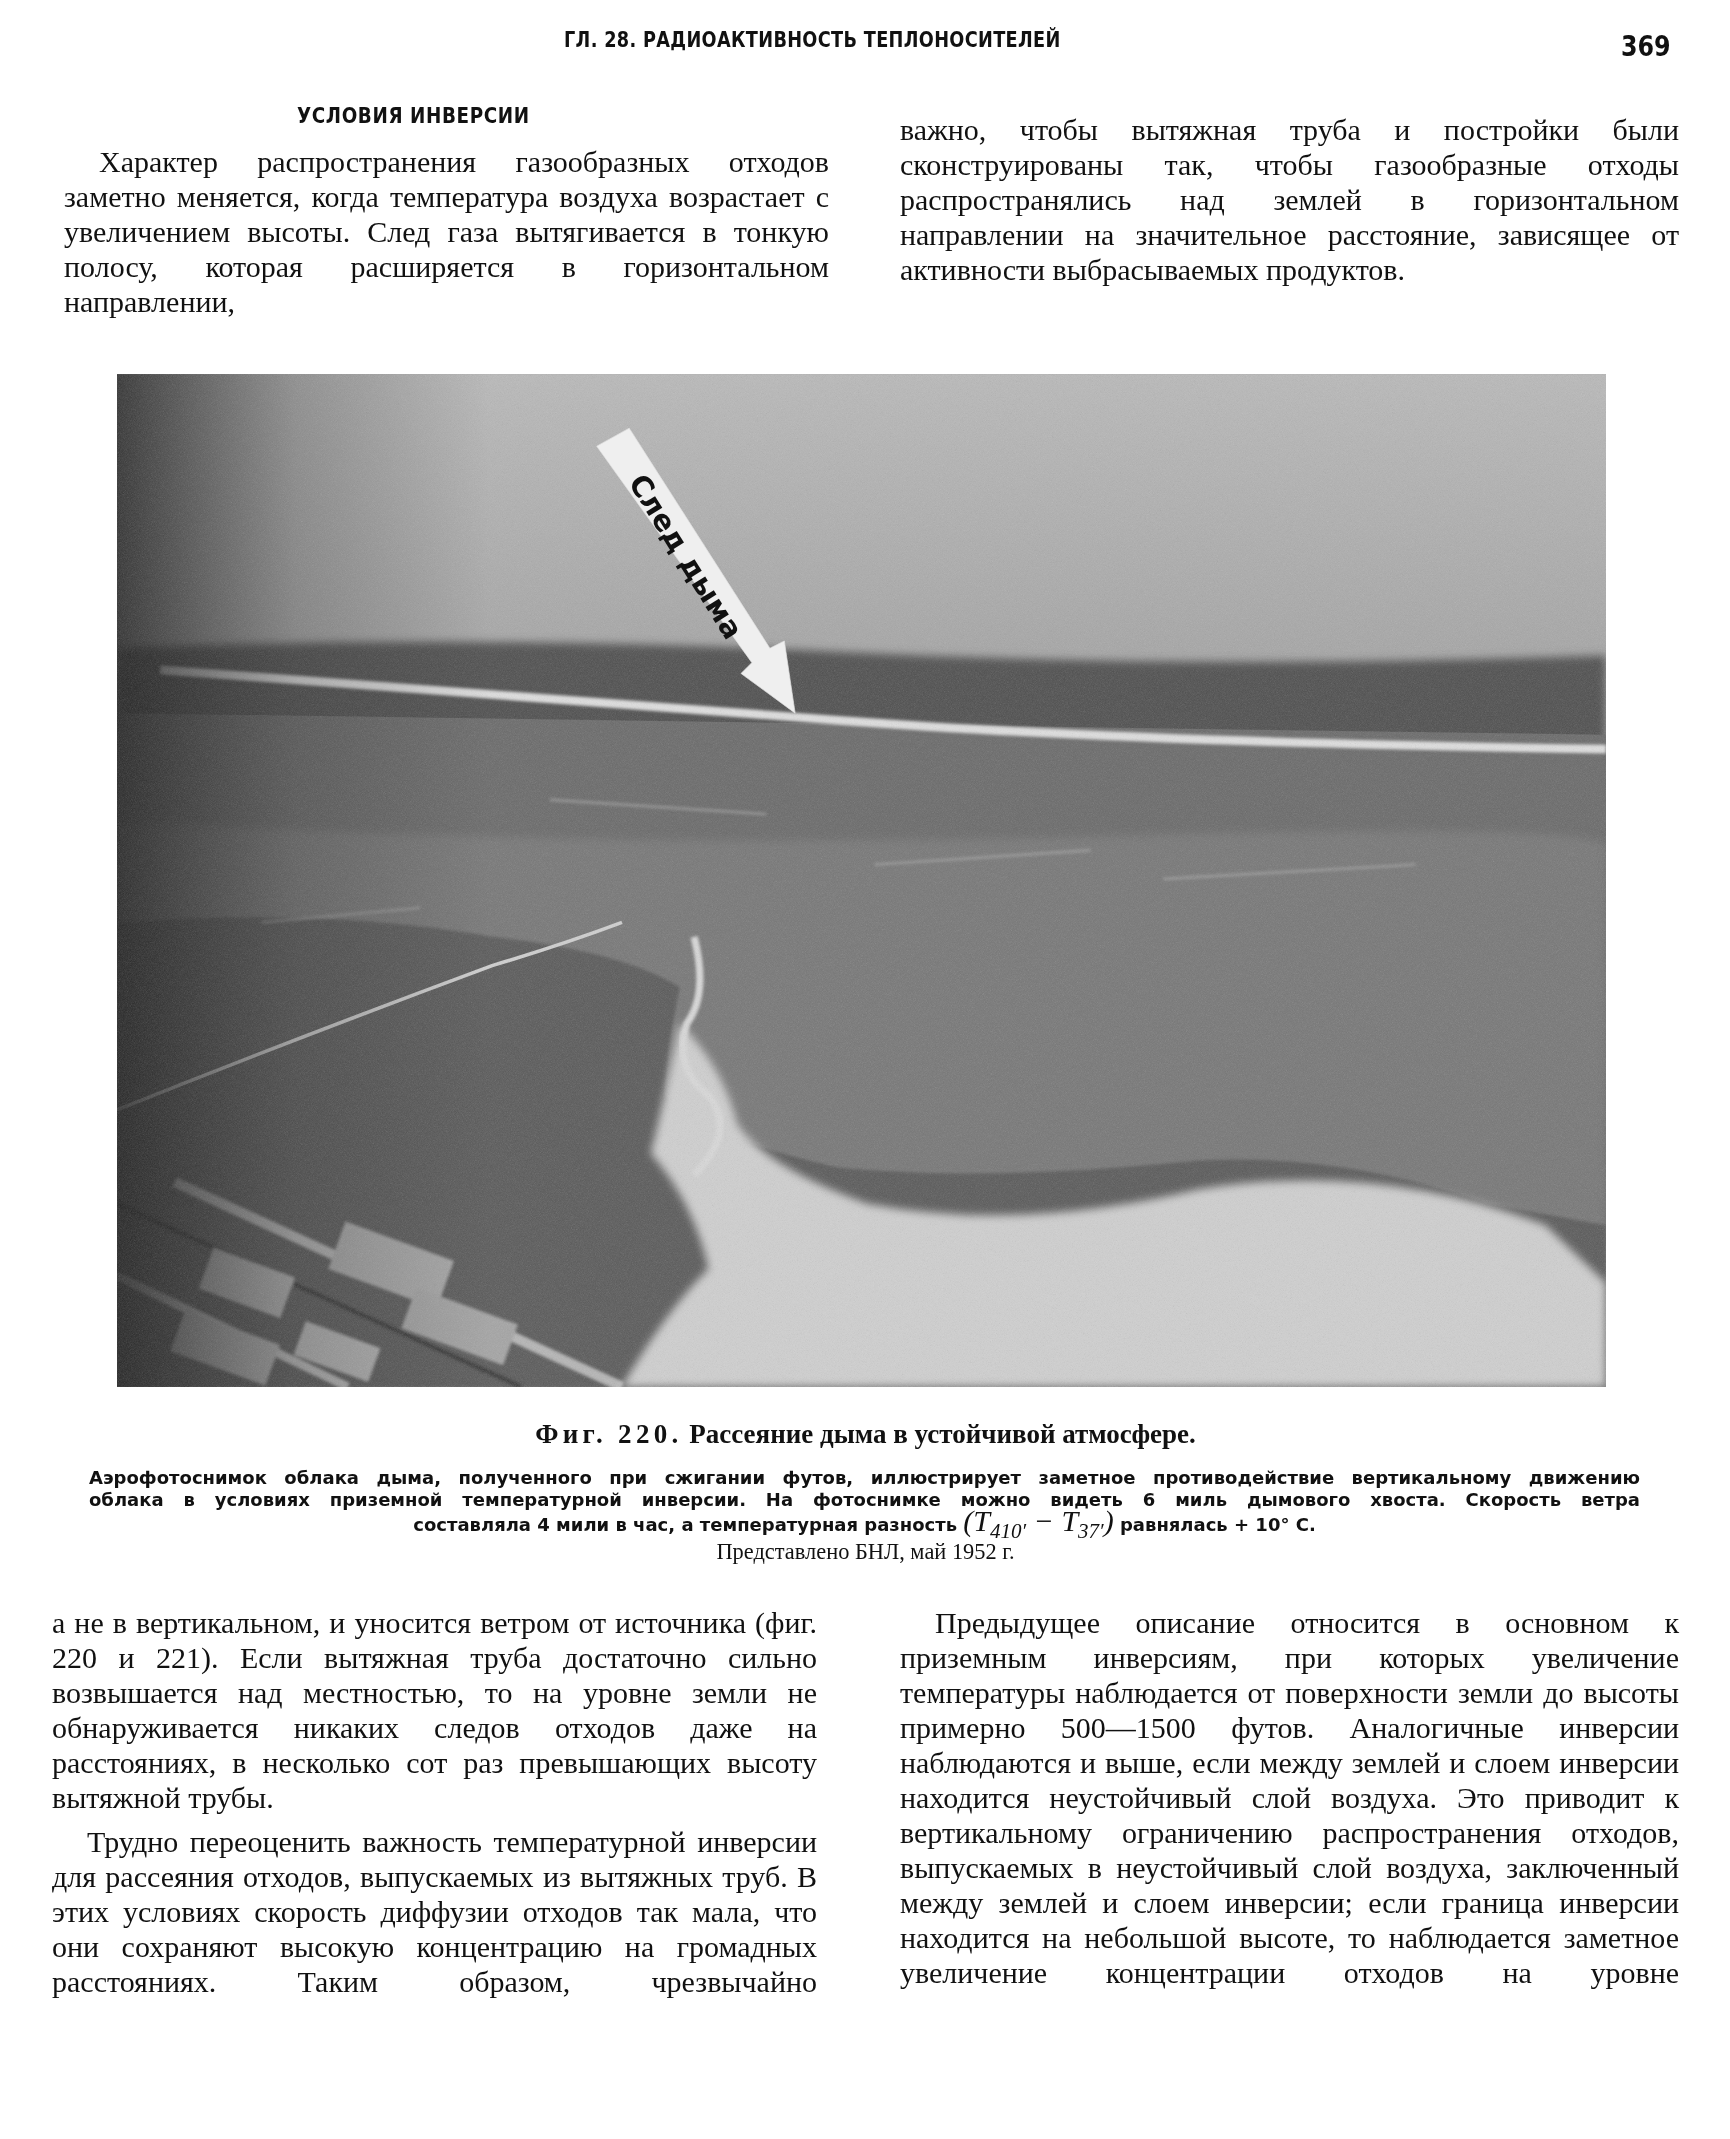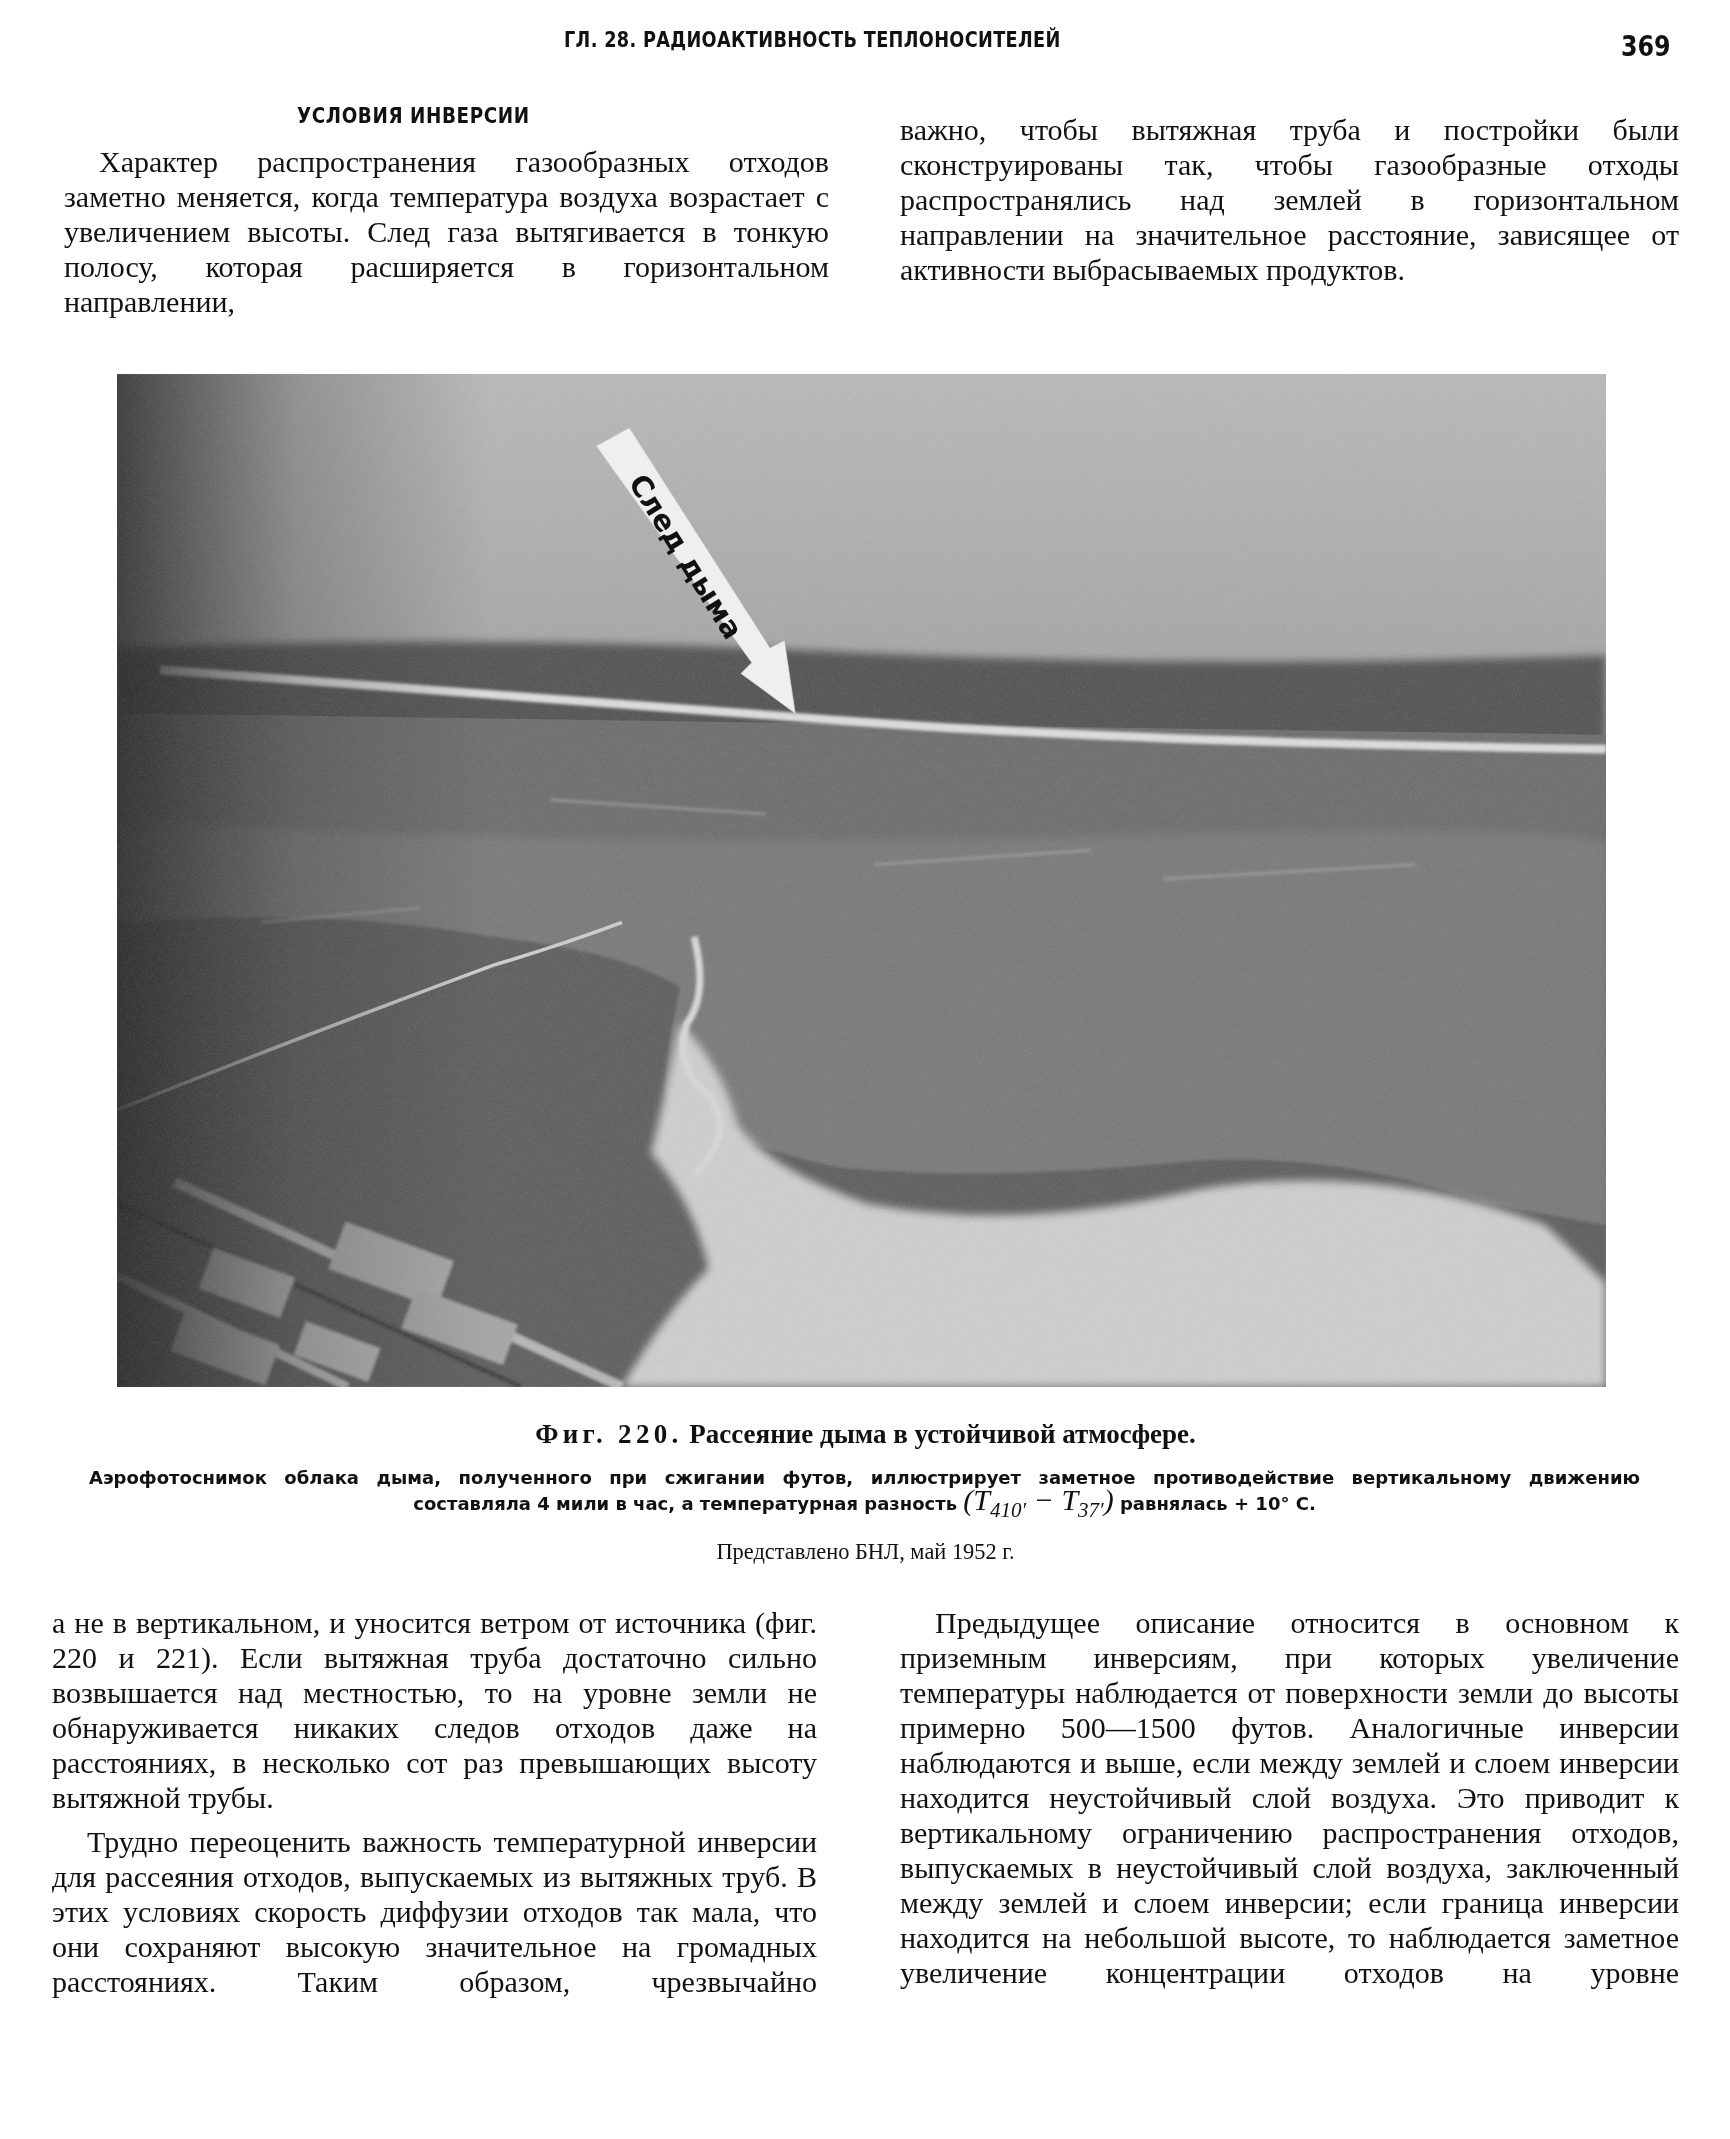--- a/index.html
+++ b/index.html
@@ -128,28 +128,29 @@
     <text x="0" y="0" transform="translate(708 150) rotate(58)" font-family="DejaVu Sans, sans-serif" font-size="40" font-weight="bold" fill="#111">След дыма</text>
   </svg>
 </div>
 
 <div class="fig-title">
   <span class="lbl">Фиг. 220.</span>
   <span>Рассеяние дыма в устойчивой атмосфере.</span>
 </div>
 <div class="fig-desc">
   <span class="line">Аэрофотоснимок облака дыма, полученного при сжигании футов, иллюстрирует заметное противодействие вертикальному движению</span>
+  <span class="line">облака в условиях приземной температурной инверсии. На фотоснимке можно видеть 6 миль дымового хвоста. Скорость ветра</span>
   <span class="line center" style="white-space:nowrap;">
     <span>составляла 4 мили в час, а температурная разность</span>
     <span class="formula">(<span>T</span><sub>410′</sub><span> − </span><span>T</span><sub>37′</sub>)</span>
     <span>равнялась + 10° С.</span>
   </span>
 </div>
 <div class="fig-credit">Представлено БНЛ, май 1952 г.</div>
 
 <div class="col left-bottom">
   <p class="last-line">а не в вертикальном, и уносится ветром от источника (фиг. 220 и 221). Если вытяжная труба достаточно сильно возвышается над местностью, то на уровне земли не обнаруживается никаких следов отходов даже на расстояниях, в несколько сот раз превышающих высоту вытяжной трубы.</p>
-  <p class="indent justify-last">Трудно переоценить важность температурной инверсии для рассеяния отходов, выпускаемых из вытяжных труб. В этих условиях скорость диффузии отходов так мала, что они сохраняют высокую значительное на громадных расстояниях. Таким образом, чрезвычайно</p>
+  <p class="indent justify-last">Трудно переоценить важность температурной инверсии для рассеяния отходов, выпускаемых из вытяжных труб. В этих условиях скорость диффузии отходов так мала, что они сохраняют высокую концентрацию на громадных расстояниях. Таким образом, чрезвычайно</p>
 </div>
 <div class="col right-bottom">
   <p class="indent justify-last">Предыдущее описание относится в основном к приземным инверсиям, при которых увеличение температуры наблюдается от поверхности земли до высоты примерно 500—1500 футов. Аналогичные инверсии наблюдаются и выше, если между землей и слоем инверсии находится неустойчивый слой воздуха. Это приводит к вертикальному ограничению распространения отходов, выпускаемых в неустойчивый слой воздуха, заключенный между землей и слоем инверсии; если граница инверсии находится на небольшой высоте, то наблюдается заметное увеличение концентрации отходов на уровне</p>
 </div>
 
 
 </body></html>

